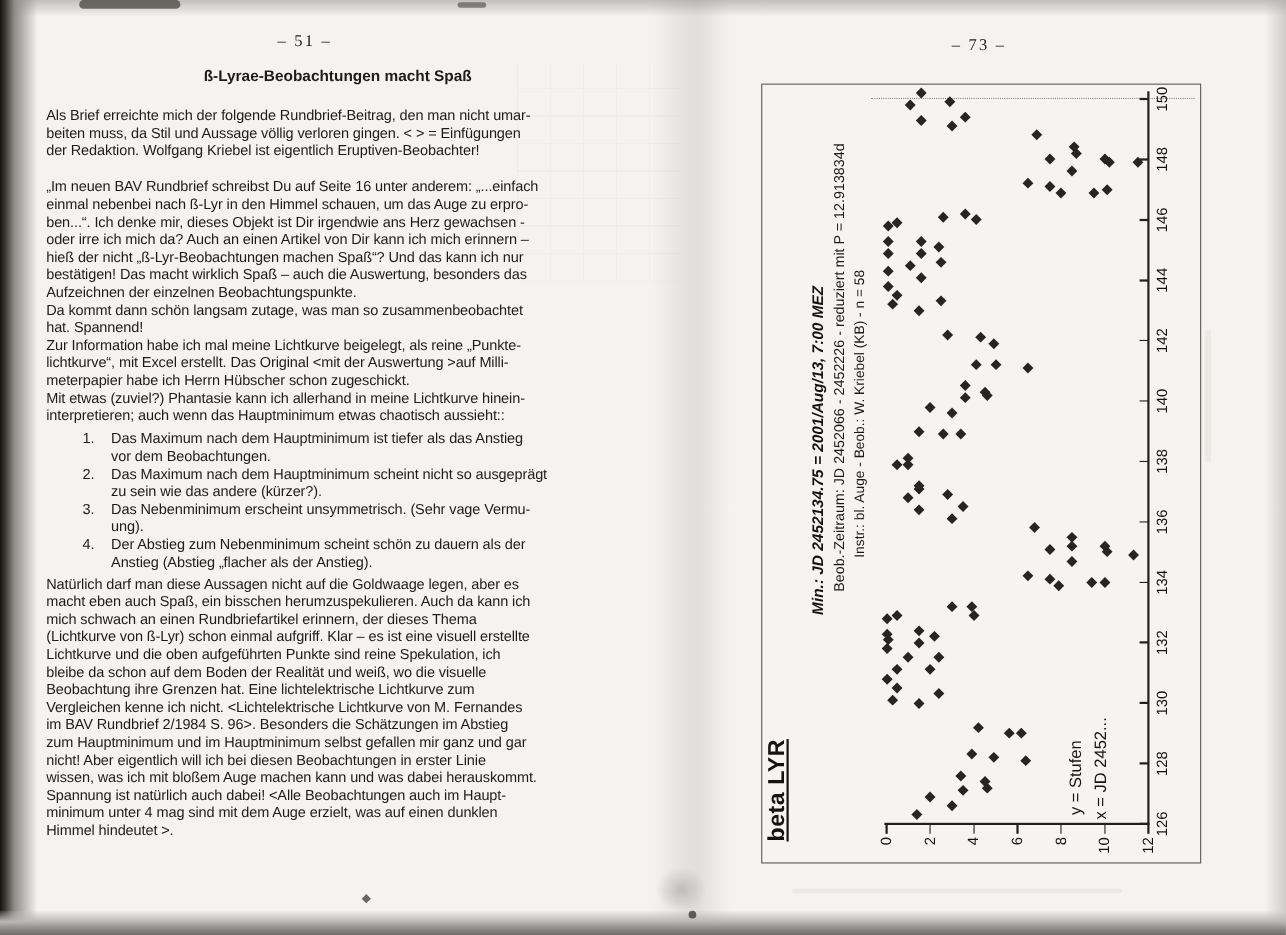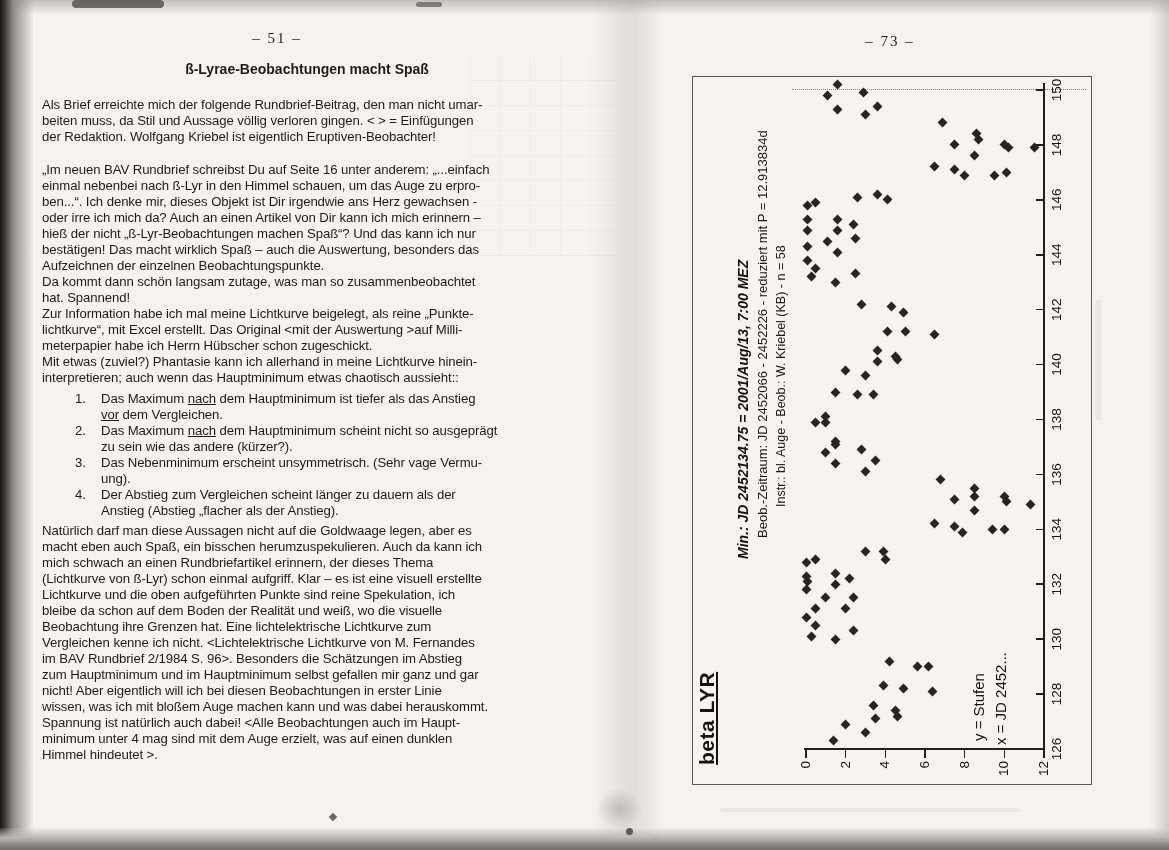--- a/index.html
+++ b/index.html
@@ -14,21 +14,21 @@
                  font-size:14px;font-weight:bold;margin:0;}
   .body-par{position:absolute;left:42px;width:566px;margin:0;font-size:13.2px;
             line-height:16px;white-space:pre-line;letter-spacing:-0.1px;}
   #para-intro{top:97px;}
   #para-letter{top:162px;}
   #para-closing{top:523px;}
   #list-items{position:absolute;left:75px;top:391px;width:520px;}
   .li-row{display:flex;font-size:13.2px;line-height:16px;letter-spacing:-0.1px;}
   .li-num{width:26px;flex:none;}
   .li-text{white-space:pre-line;width:480px;}
-  .li-text .u{text-decoration:underline;}
+  .li-text .u{}
   
   #figure-frame{position:absolute;left:692px;top:76px;width:398px;height:707px;
                 border:1px solid #5a5954;background:#f5f4f1;}
   #natural-chart{position:absolute;left:1px;top:704px;width:704px;height:394px;
                  transform:rotate(-90deg);transform-origin:0 0;}
   #natural-chart *{position:absolute;}
   .fig-title{left:16px;top:1px;font-size:21px;font-weight:bold;
              text-decoration:underline;letter-spacing:.5px;color:#14130f;}
   .fig-min{left:222px;top:41px;font-size:14px;font-weight:bold;font-style:italic;color:#14130f;}
   .fig-range{left:243px;top:61px;font-size:13px;color:#1b1a16;}
@@ -90,35 +90,35 @@
 hat. Spannend!
 Zur Information habe ich mal meine Lichtkurve beigelegt, als reine „Punkte-
 lichtkurve“, mit Excel erstellt. Das Original &lt;mit der Auswertung &gt;auf Milli-
 meterpapier habe ich Herrn Hübscher schon zugeschickt.
 Mit etwas (zuviel?) Phantasie kann ich allerhand in meine Lichtkurve hinein-
 interpretieren; auch wenn das Hauptminimum etwas chaotisch aussieht::</p>
     <div id="list-items">
         <div class="li-row">
           <span class="li-num">1.</span>
           <div class="li-text"><span>Das Maximum </span><span class="u">nach</span><span> dem Hauptminimum ist tiefer als das Anstieg
-</span><span class="u">vor</span><span> dem Vergleichen.</span></div>
+</span><span class="u">vor</span><span> dem Beobachtungen.</span></div>
         </div>
         <div class="li-row">
           <span class="li-num">2.</span>
           <div class="li-text"><span>Das Maximum </span><span class="u">nach</span><span> dem Hauptminimum scheint nicht so ausgeprägt
 zu sein wie das andere (kürzer?).</span></div>
         </div>
         <div class="li-row">
           <span class="li-num">3.</span>
           <div class="li-text"><span>Das Nebenminimum erscheint unsymmetrisch. (Sehr vage Vermu-
 ung).</span></div>
         </div>
         <div class="li-row">
           <span class="li-num">4.</span>
-          <div class="li-text"><span>Der Abstieg zum Vergleichen scheint länger zu dauern als der
+          <div class="li-text"><span>Der Abstieg zum Nebenminimum scheint schön zu dauern als der
 Anstieg (Abstieg „flacher als der Anstieg).</span></div>
         </div>
       </div>
     <p class="body-par" id="para-closing">Natürlich darf man diese Aussagen nicht auf die Goldwaage legen, aber es
 macht eben auch Spaß, ein bisschen herumzuspekulieren. Auch da kann ich
 mich schwach an einen Rundbriefartikel erinnern, der dieses Thema
 (Lichtkurve von ß-Lyr) schon einmal aufgriff. Klar – es ist eine visuell erstellte
 Lichtkurve und die oben aufgeführten Punkte sind reine Spekulation, ich
 bleibe da schon auf dem Boden der Realität und weiß, wo die visuelle
 Beobachtung ihre Grenzen hat. Eine lichtelektrische Lichtkurve zum

